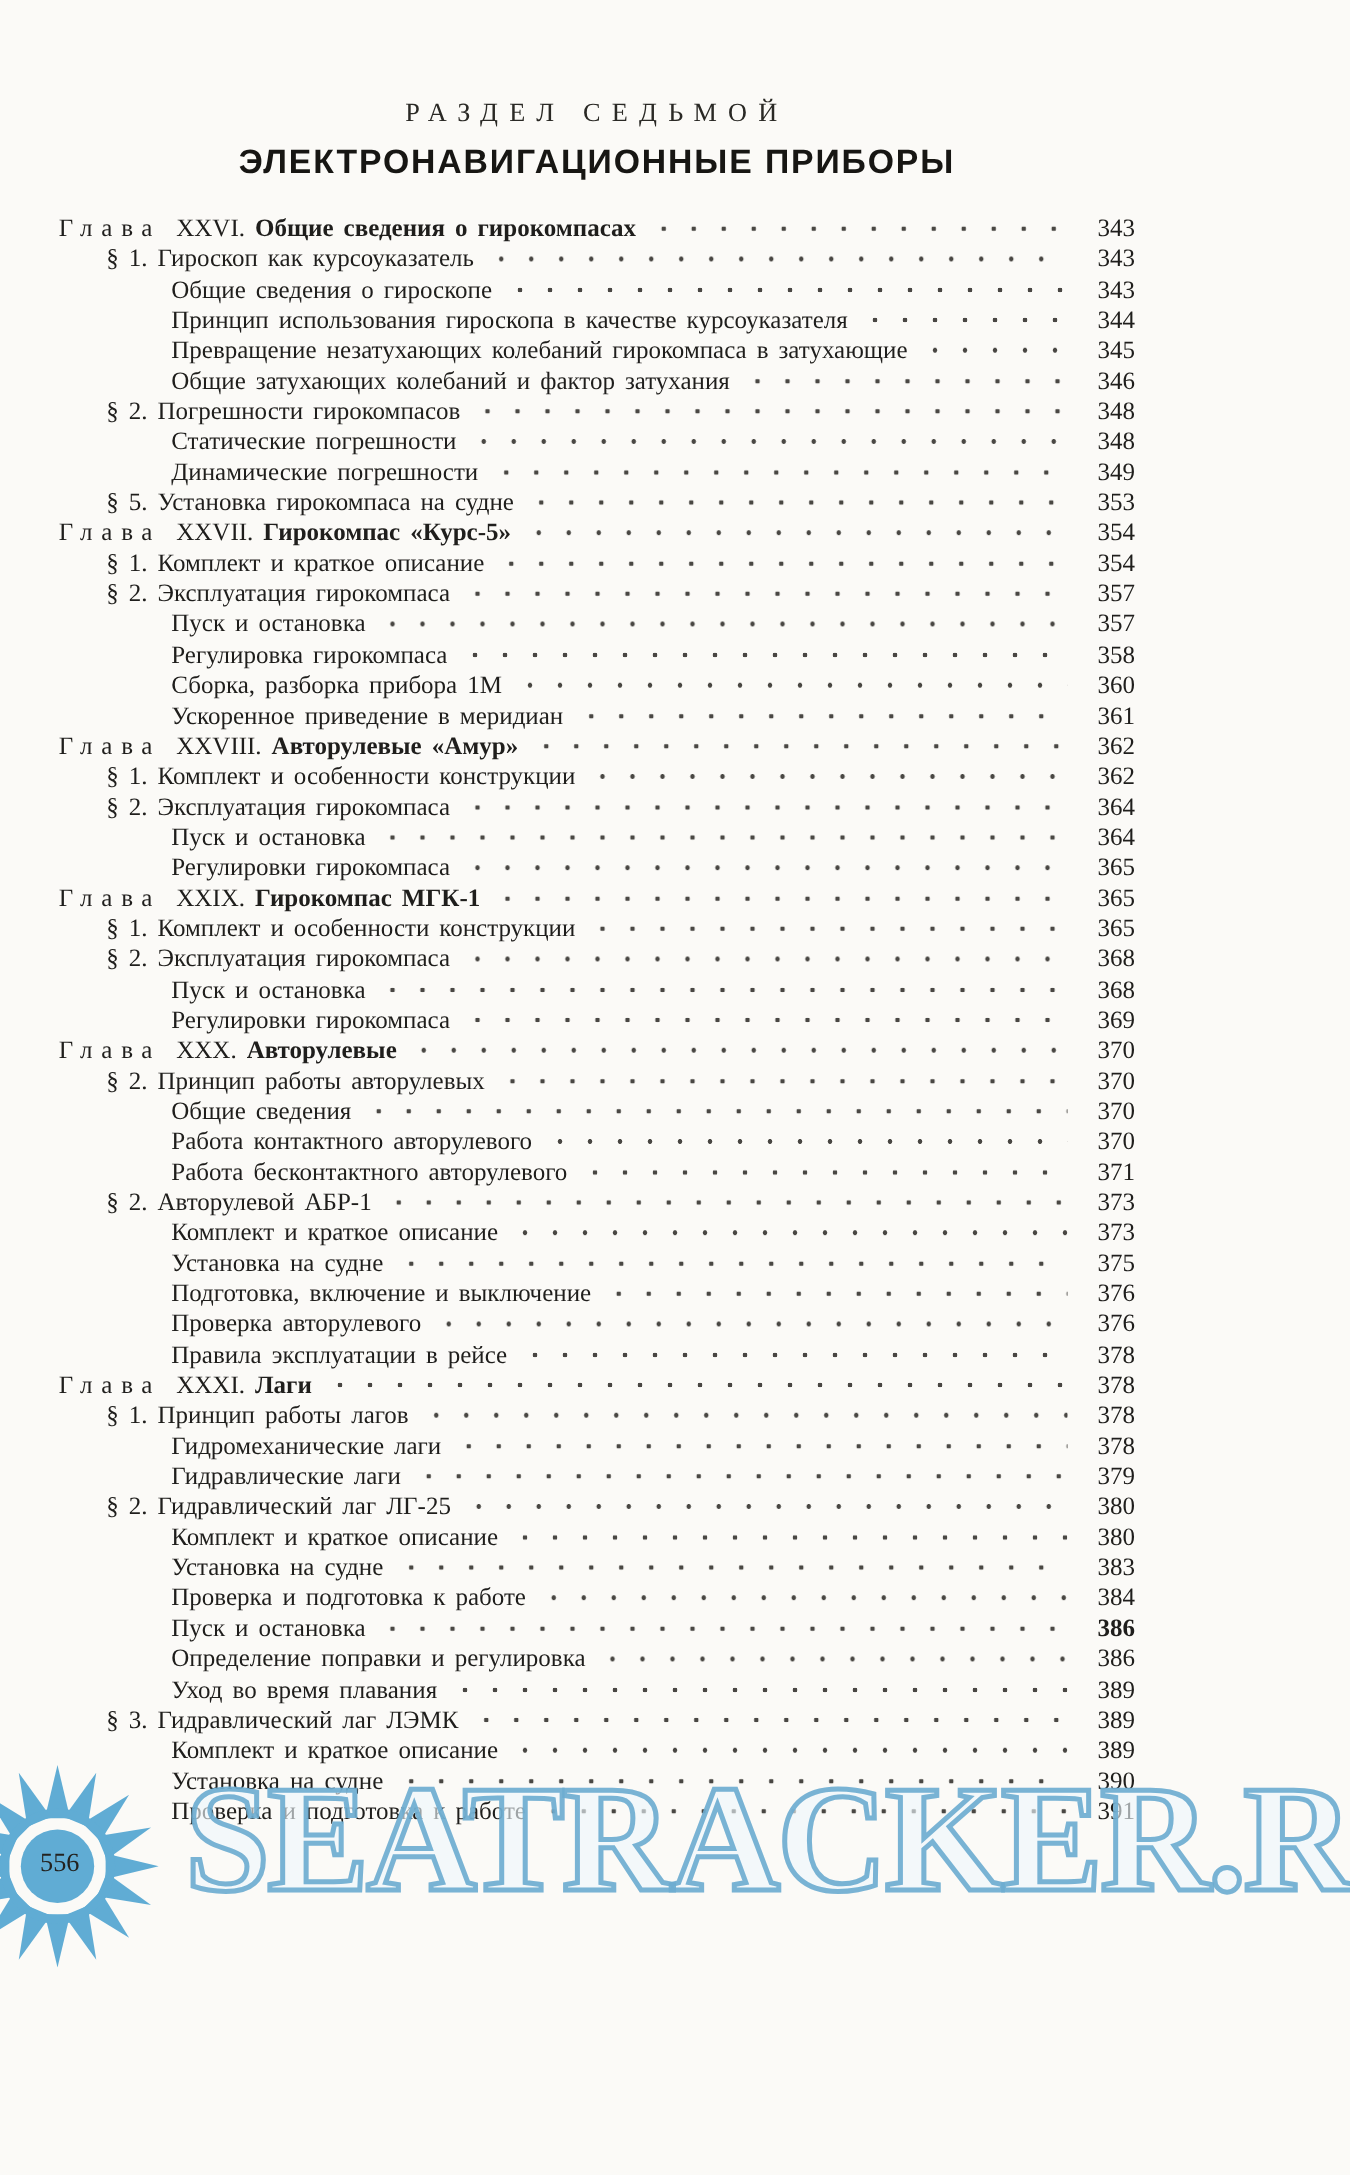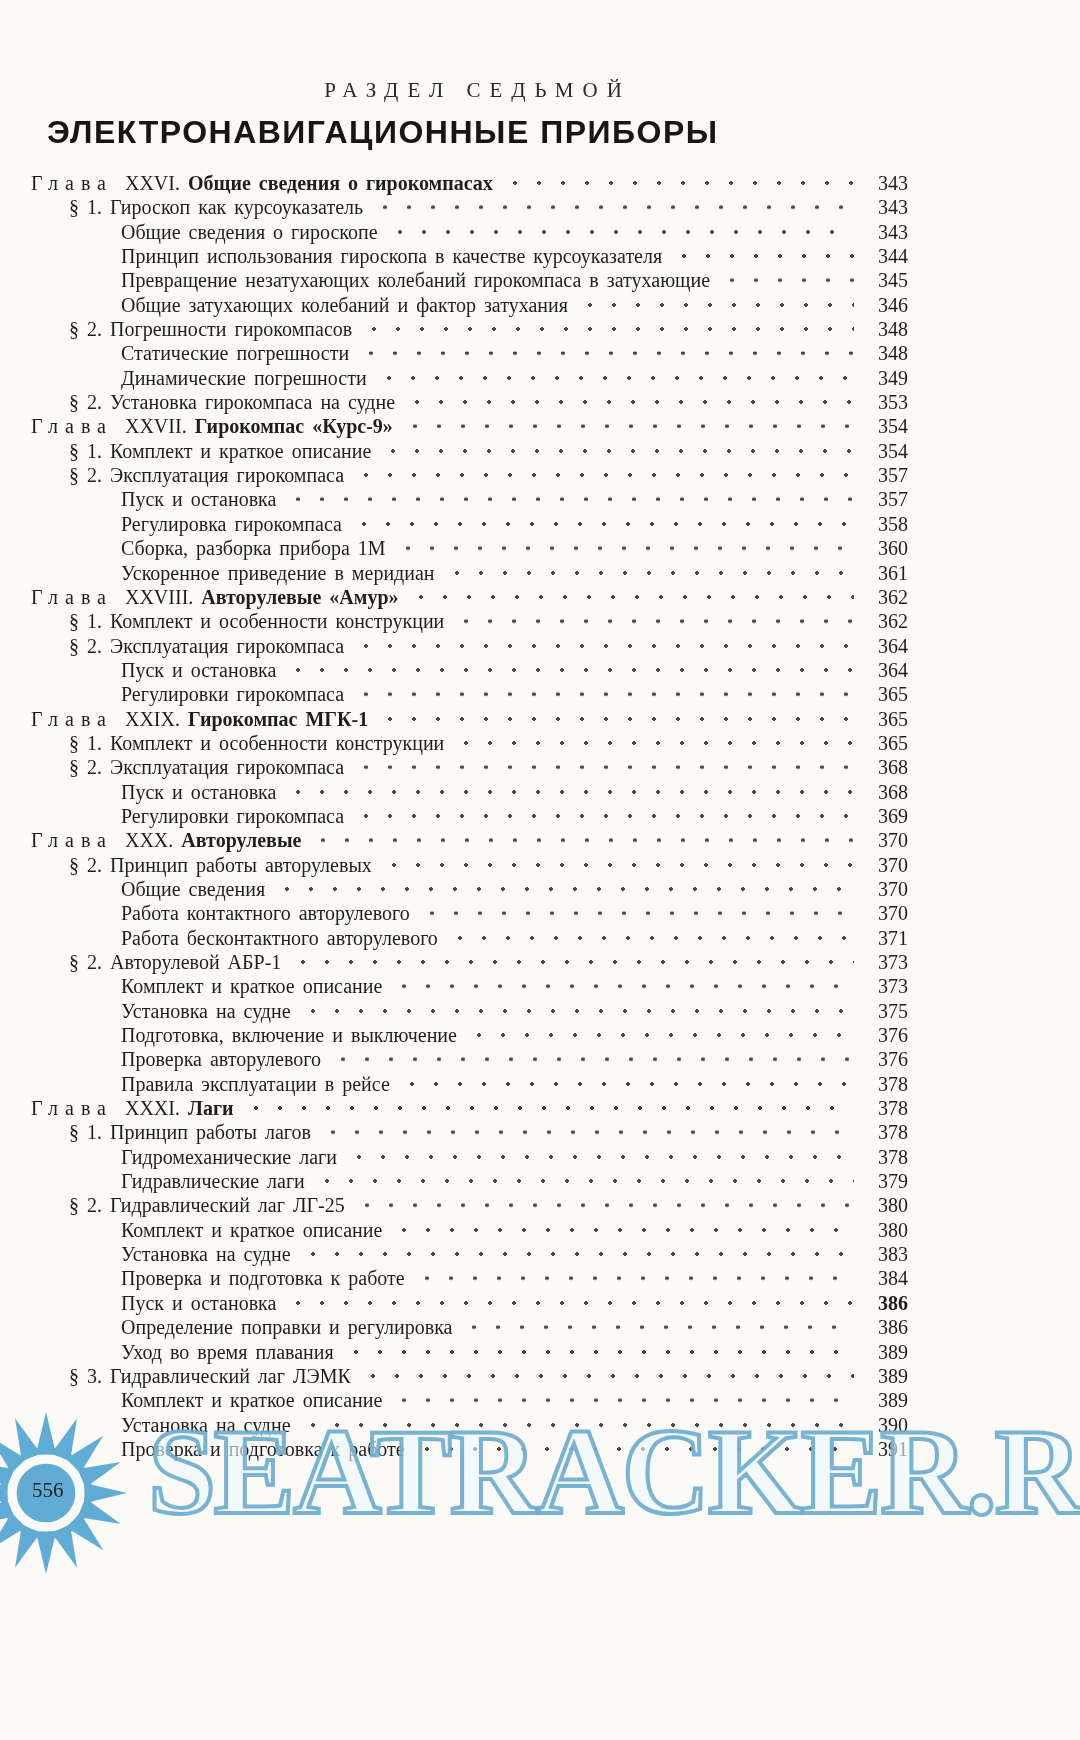--- a/index.html
+++ b/index.html
@@ -15,28 +15,29 @@
 
   .header-section {
     position:absolute; top:78px; left:47px; width:861px;
     text-align:center;
     font-size:21px; letter-spacing:9px;
     color:#2a2925;
     white-space:nowrap;
   }
   .header-title {
     position:absolute; top:114px; left:47px; width:861px;
+    text-align:center;
     font-family:"Liberation Sans", sans-serif;
-    font-weight:bold; font-size:32px; letter-spacing:1.5px;
+    font-weight:bold; font-size:27px; letter-spacing:1.5px;
     color:#171613;
     white-space:nowrap;
   }
 
   .toc {
-    position:absolute; top:171px; left:31px; right:172px;
+    position:absolute; top:171px; left:47px; right:172px;
   }
   .toc-row {
     display:flex; align-items:baseline;
     height:24.35px;
     font-size:20px; line-height:24.35px;
     word-spacing:3px;
     white-space:nowrap;
   }
   .level-chapter  { padding-left:0; }
   .level-section  { padding-left:38px; }
@@ -127,26 +128,26 @@
         <span class="entry-text">Статические погрешности</span>
         <span class="dots"></span>
         <span class="pageno">348</span>
       </div>
       <div class="toc-row level-sub">
         <span class="entry-text">Динамические погрешности</span>
         <span class="dots"></span>
         <span class="pageno">349</span>
       </div>
       <div class="toc-row level-section">
-        <span class="entry-text">§ 2. Установка гирокомпаса на судне</span>
+        <span class="entry-text">§ 5. Установка гирокомпаса на судне</span>
         <span class="dots"></span>
         <span class="pageno">353</span>
       </div>
       <div class="toc-row level-chapter">
-        <span class="entry-text"><span class="glava">Глава</span><span class="chnum">XXVII.</span><span class="chtitle">Гирокомпас «Курс-9»</span></span>
+        <span class="entry-text"><span class="glava">Глава</span><span class="chnum">XXVII.</span><span class="chtitle">Гирокомпас «Курс-5»</span></span>
         <span class="dots"></span>
         <span class="pageno">354</span>
       </div>
       <div class="toc-row level-section">
         <span class="entry-text">§ 1. Комплект и краткое описание</span>
         <span class="dots"></span>
         <span class="pageno">354</span>
       </div>
       <div class="toc-row level-section">
         <span class="entry-text">§ 2. Эксплуатация гирокомпаса</span>

